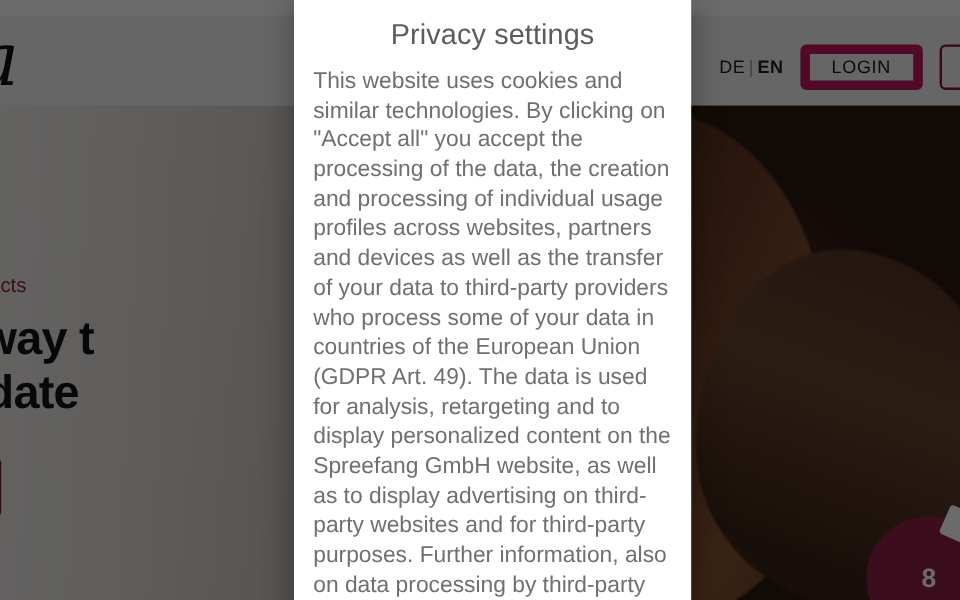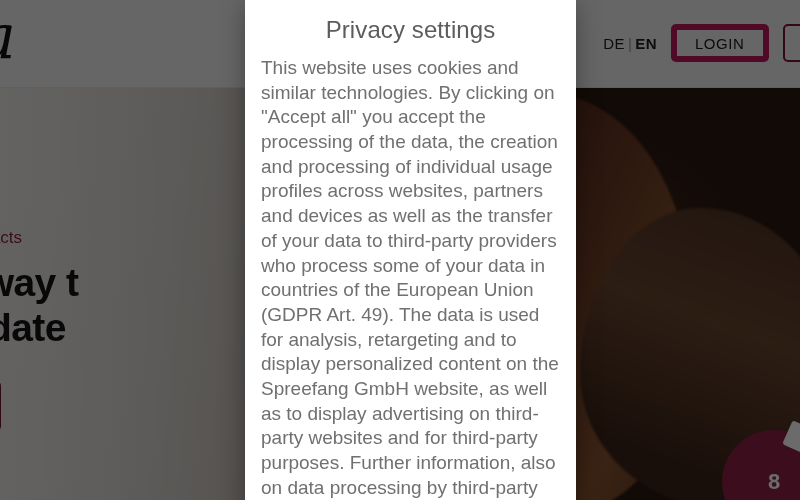--- a/index.html
+++ b/index.html
@@ -22,21 +22,21 @@
   
   #page {
     position: absolute;
     inset: 0;
     background: #ffffff;
   }
 
   
   #site-header {
     position: absolute;
-    top: 0; left: 0;
+    top: 13px; left: 0;
     width: 800px;
     height: 88px;
     background: #f3f3f3;
     border-bottom: 1px solid #e2e2e2;
     display: flex;
     align-items: center;
   }
 
   #brand-logo {
     position: absolute;
@@ -81,21 +81,21 @@
     height: 38px;
     padding: 0 18px;
     border-radius: 5px;
     font-size: 15px;
     letter-spacing: 0.6px;
     background: transparent;
     white-space: nowrap;
     cursor: pointer;
   }
   #login-button {
-    border: 6px solid #be185d;
+    border: 8px solid #be185d;
     color: #1a1a1a;
   }
   #register-button {
     border: 2px solid #7d1631;
     color: #7d1631;
   }
 
   
   #hero {
     position: absolute;

